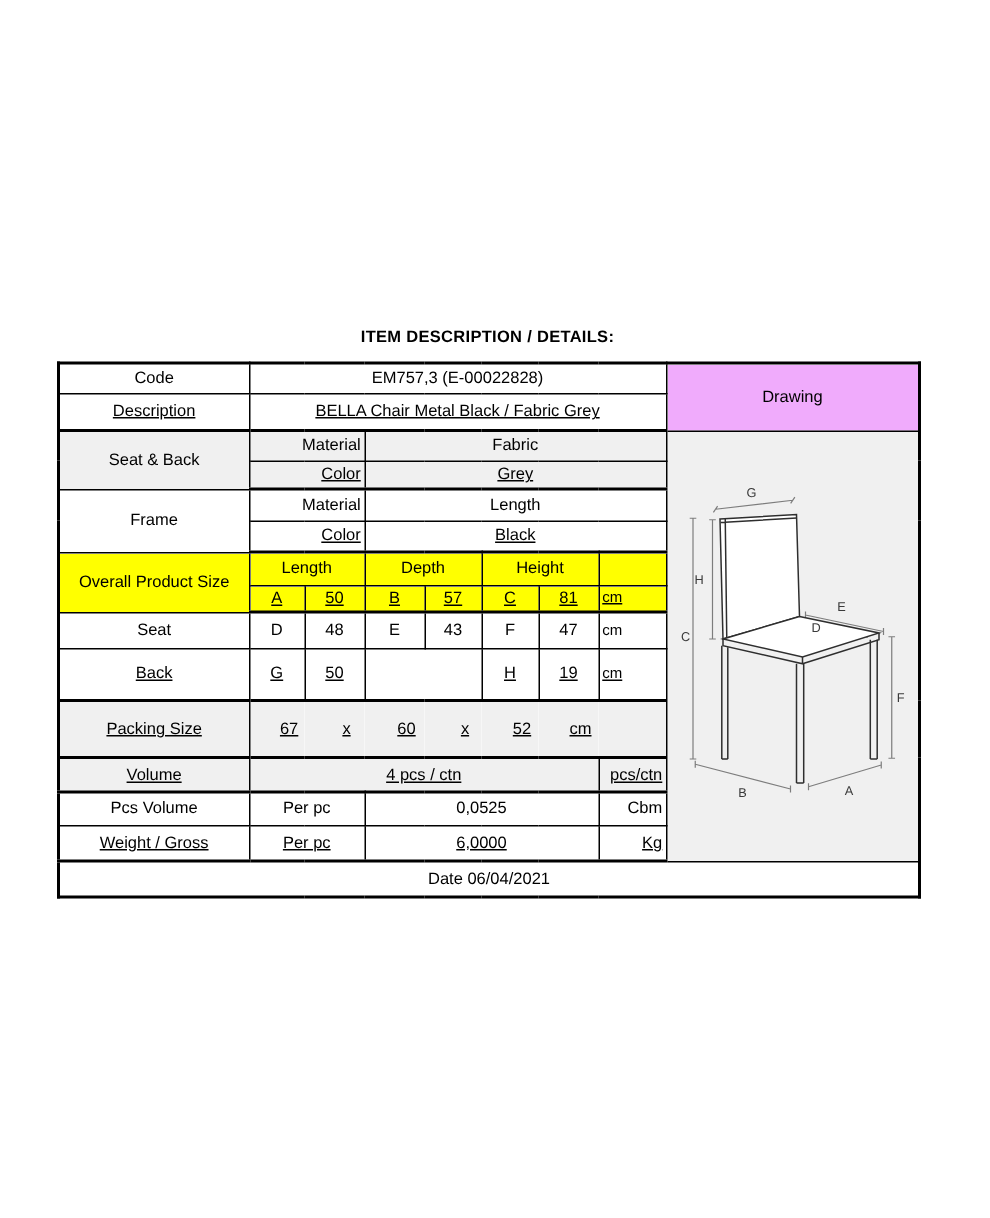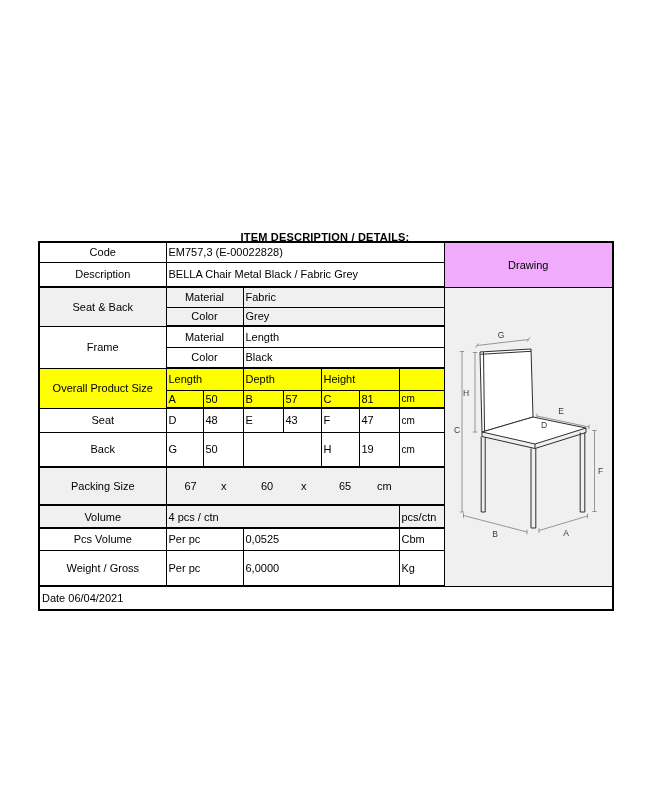--- a/index.html
+++ b/index.html
@@ -7,42 +7,42 @@
     --shaded-row:#F0F0F0;
     --border:#000000;
   }
   html,body{margin:0;padding:0;background:#ffffff;}
   .page{
     position:relative;width:660px;height:812px;background:#ffffff;overflow:hidden;
     font-family:"Liberation Sans",sans-serif;color:#000;
   }
   .doc-title{
     position:absolute;left:38px;top:219px;width:574px;
-    text-align:center;font-size:11px;font-weight:bold;letter-spacing:.2px;margin-top:12px;
+    text-align:center;font-size:11px;font-weight:bold;letter-spacing:.2px;
   }
   table.spec{
     position:absolute;left:38px;top:241px;width:574px;
     border-collapse:collapse;table-layout:fixed;
     border:2px solid var(--border);
     font-size:11px;
   }
   table.spec td{
     border:1px solid var(--border);
     padding:0 2px;overflow:hidden;white-space:nowrap;
     vertical-align:middle;font-weight:normal;
   }
   td.lbl{font-weight:bold;text-align:center;padding-left:4px;border-right-width:2px;}
-  td.prop{text-align:center;padding-left:4px;}
-  td.center{margin-top:48px;}
+  td.prop{text-align:right;padding-left:4px;}
+  td.center{text-align:center;margin-top:48px;}
   td.bold{font-weight:bold;}
   td.unit{font-size:10px;text-align:left;padding-left:3px;}
-  td.unit-b{font-weight:bold;font-size:11px;text-align:left;padding-left:3px;}
+  td.unit-b{font-weight:bold;font-size:11px;text-align:right;padding-left:3px;}
   tr.shaded td{background:var(--shaded-row);}
   tr.hl td{background:var(--highlight);}
-  tr.bb2 td{border-bottom-width:2px;}
+  tr.bb2 td{border-bottom-width:2px;text-decoration:underline;}
   
   tr.r-pack td.nb{border-left-style:none;border-right-style:none;padding-left:18px;}
   td.drawhead{
     border-left-width:2px;border-bottom-width:2px;
     text-align:center;font-weight:bold;background:#f0abfc;
   }
   td.drawcell{
     border-left-width:2px;background:#fff;padding:0;vertical-align:top;
   }
   td.drawcell svg{display:block;}
@@ -179,39 +179,39 @@
       <td class="center">19</td>
       <td class="unit">cm</td>
     </tr>
 
     <tr style="height:38px" class="shaded bb2 r-pack">
       <td class="lbl">Packing Size</td>
       <td class="nb center">67</td>
       <td class="nb center">x</td>
       <td class="nb center">60</td>
       <td class="nb center">x</td>
-      <td class="nb center">65</td>
+      <td class="nb center">52</td>
       <td class="nb center">cm</td>
       <td class="nb"></td>
     </tr>
 
     <tr style="height:23px" class="shaded bb2">
       <td class="lbl">Volume</td>
       <td class="center" colspan="6">4 pcs / ctn</td>
       <td class="unit-b">pcs/ctn</td>
     </tr>
 
     <tr style="height:22px">
       <td class="lbl">Pcs Volume</td>
       <td class="center" colspan="2">Per pc</td>
       <td class="center" colspan="4">0,0525</td>
       <td class="unit-b">Cbm</td>
     </tr>
 
-    <tr style="height:36px" class="bb2">
+    <tr style="height:24px" class="bb2">
       <td class="lbl">Weight / Gross</td>
       <td class="center" colspan="2">Per pc</td>
       <td class="center" colspan="4">6,0000</td>
       <td class="unit-b">Kg</td>
     </tr>
 
     <tr style="height:24px">
       <td class="center bold" colspan="9">Date 06/04/2021</td>
     </tr>
   </tbody>

